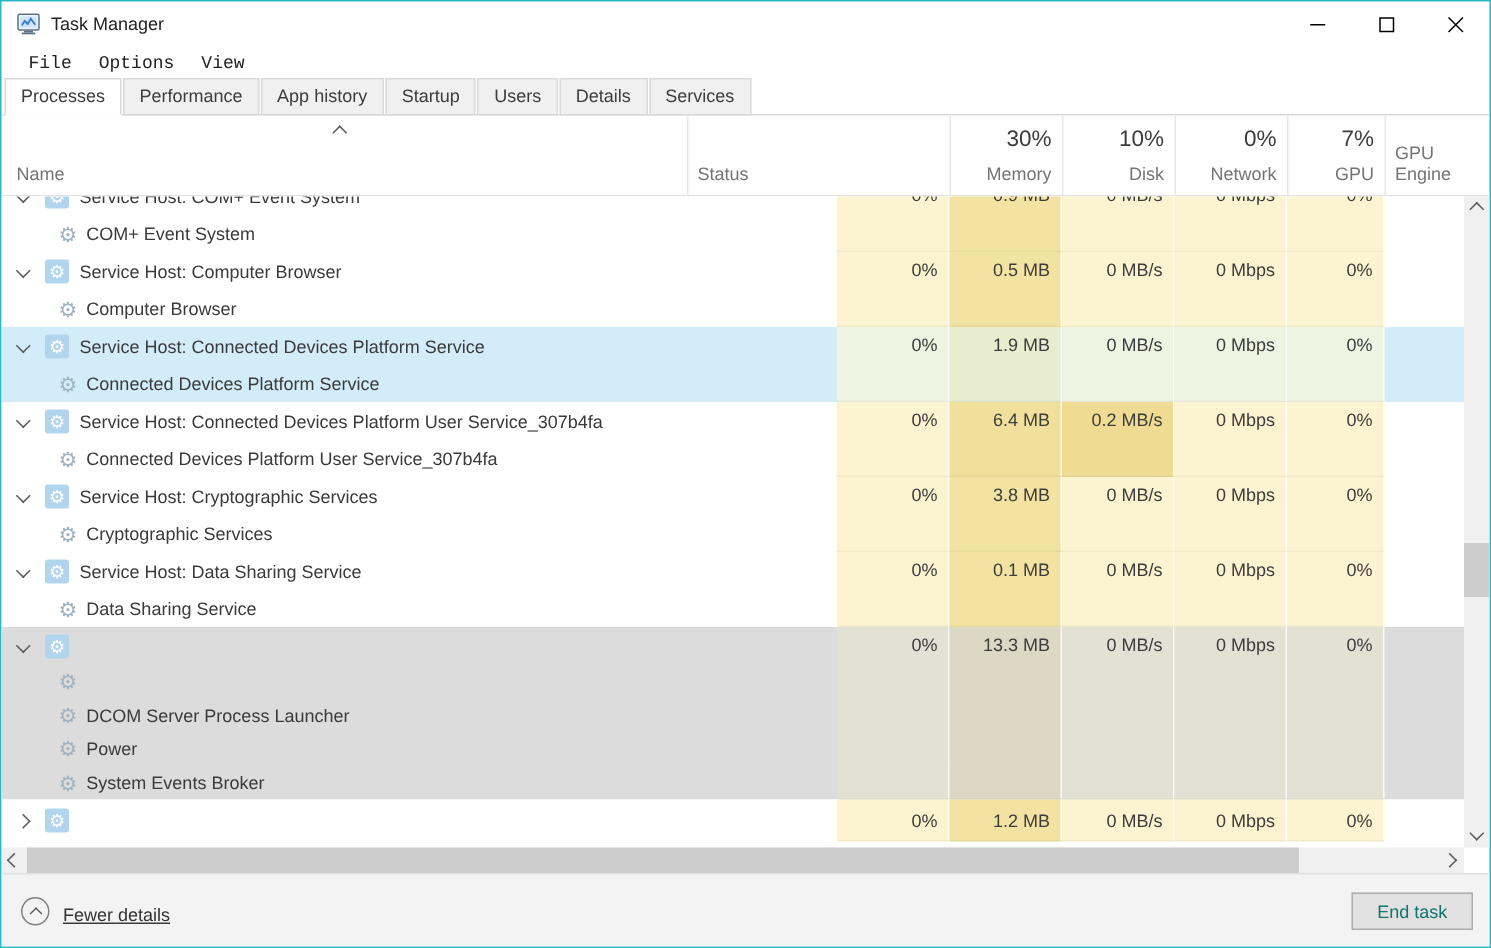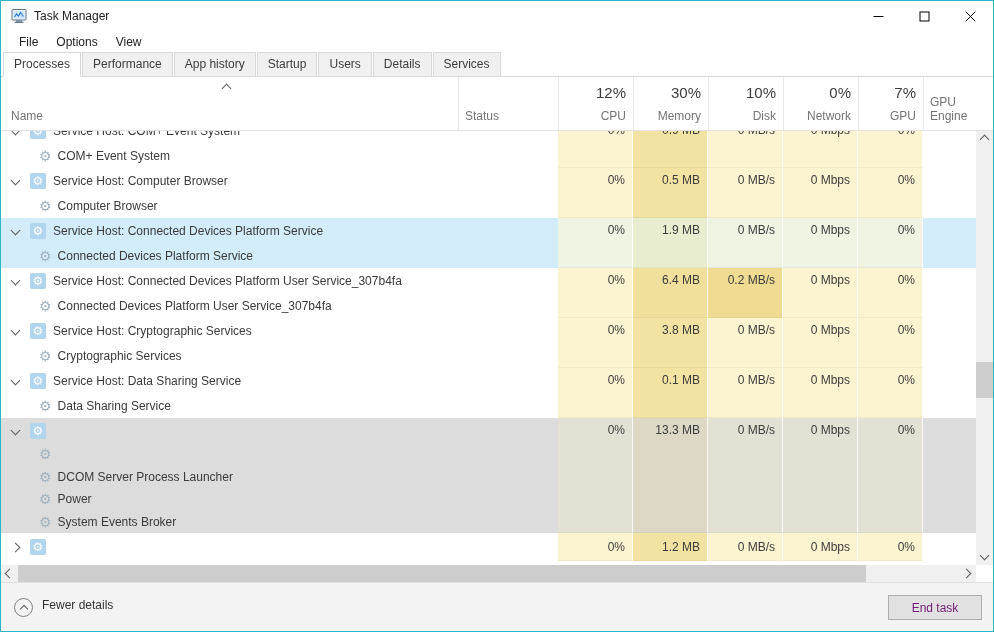--- a/index.html
+++ b/index.html
@@ -10,21 +10,21 @@
             background:#fff; color:#3b3b3b; font-size:12px; overflow:hidden; }
 
   
   .titlebar { height:30px; display:flex; align-items:center; position:relative; }
   .app-icon { width:16px; height:16px; margin-left:10px; }
   .app-title { margin-left:7px; color:#222; }
   .winbtns { position:absolute; right:0; top:0; height:30px; display:flex; }
   .winbtn { width:46px; height:30px; display:flex; align-items:center; justify-content:center; }
 
   
-  .menubar { height:21px; display:flex; align-items:center; padding-left:9px; }
+  .menubar { height:21px; display:flex; align-items:center; padding-left:9px;font-family:Liberation Mono, monospace; }
   .menu-item { padding:2px 9px; color:#222; }
 
   
   .tabbar { height:25px; border-bottom:1px solid #d9d9d9; display:flex; align-items:flex-end; padding-left:2px; }
   .tab { position:relative; top:1px; border:1px solid #d9d9d9; background:#f0f0f0;
          padding:4px 10px 5px 10px; margin-right:1px; color:#3c3c3c; }
   .tab.active { background:#fff; border-bottom:1px solid #fff; }
 
   
   .colheader { position:relative; height:54px; border-bottom:1px solid #e2e2e2; }
@@ -63,27 +63,27 @@
   
   .vscroll { position:absolute; right:0; top:0; width:17px; height:434px; background:#f0f0f0; }
   .hscroll { position:absolute; left:0; bottom:0; width:975px; height:17px; background:#f0f0f0; }
   .sb-arrow { position:absolute; width:17px; height:17px; display:flex; align-items:center; justify-content:center; }
   .vthumb { position:absolute; left:0; width:17px; background:#cdcdcd; }
   .hthumb { position:absolute; top:0; height:17px; background:#cdcdcd; }
 
   
   .footer { position:relative; height:49px; border-top:1px solid #e0e0e0; background:#f3f3f3;
             display:flex; align-items:center; }
-  .fewer { display:flex; align-items:flex-start; margin-left:13px; }
+  .fewer { display:flex; align-items:flex-end; margin-left:13px;text-decoration:underline; }
   .fewer-circle { width:19px; height:19px; border:1px solid #7f7f7f; border-radius:50%;
                   display:flex; align-items:center; justify-content:center; }
   .fewer-circle .chev { width:6px; height:6px; margin-top:3px; }
   .fewer-label { margin-left:9px; color:#333; }
-  .endtask { position:absolute; right:11px; top:12px; width:94px; height:25px;
-             background:#e1e1e1; border:1px solid #adadad; color:#701a75;
+  .endtask { position:absolute; right:11px; top:12px; width:81px; height:25px;
+             background:#e1e1e1; border:1px solid #adadad; color:#0f766e;
              font-family:"Liberation Sans", sans-serif; font-size:12px; }
 </style>
 </head>
 <body>
 
 <div class="window">
 
   <div class="titlebar">
     <svg class="app-icon" viewBox="0 0 16 16">
       <rect x="1" y="1.5" width="14" height="10.5" rx="1" fill="#eef6fd" stroke="#5b7288" stroke-width="1"></rect>
@@ -130,24 +130,20 @@
     </div>
 
   <div class="colheader">
     <div class="hcell first" style="left:0;width:457px;">
       <span class="sort-chev chev up"></span>
       <span class="hlabel" style="left:10px;">Name</span>
     </div>
     <div class="hcell" style="left:457px;width:100px;">
       <span class="hlabel" style="left:6px;">Status</span>
     </div>
-    <div class="hcell" style="left:557px;width:75px;">
-      <span class="hpct">12%</span>
-      <span class="hlabel r">CPU</span>
-    </div>
     <div class="hcell" style="left:632px;width:75px;">
       <span class="hpct">30%</span>
       <span class="hlabel r">Memory</span>
     </div>
     <div class="hcell" style="left:707px;width:75px;">
       <span class="hpct">10%</span>
       <span class="hlabel r">Disk</span>
     </div>
     <div class="hcell" style="left:782px;width:75px;">
       <span class="hpct">0%</span>

